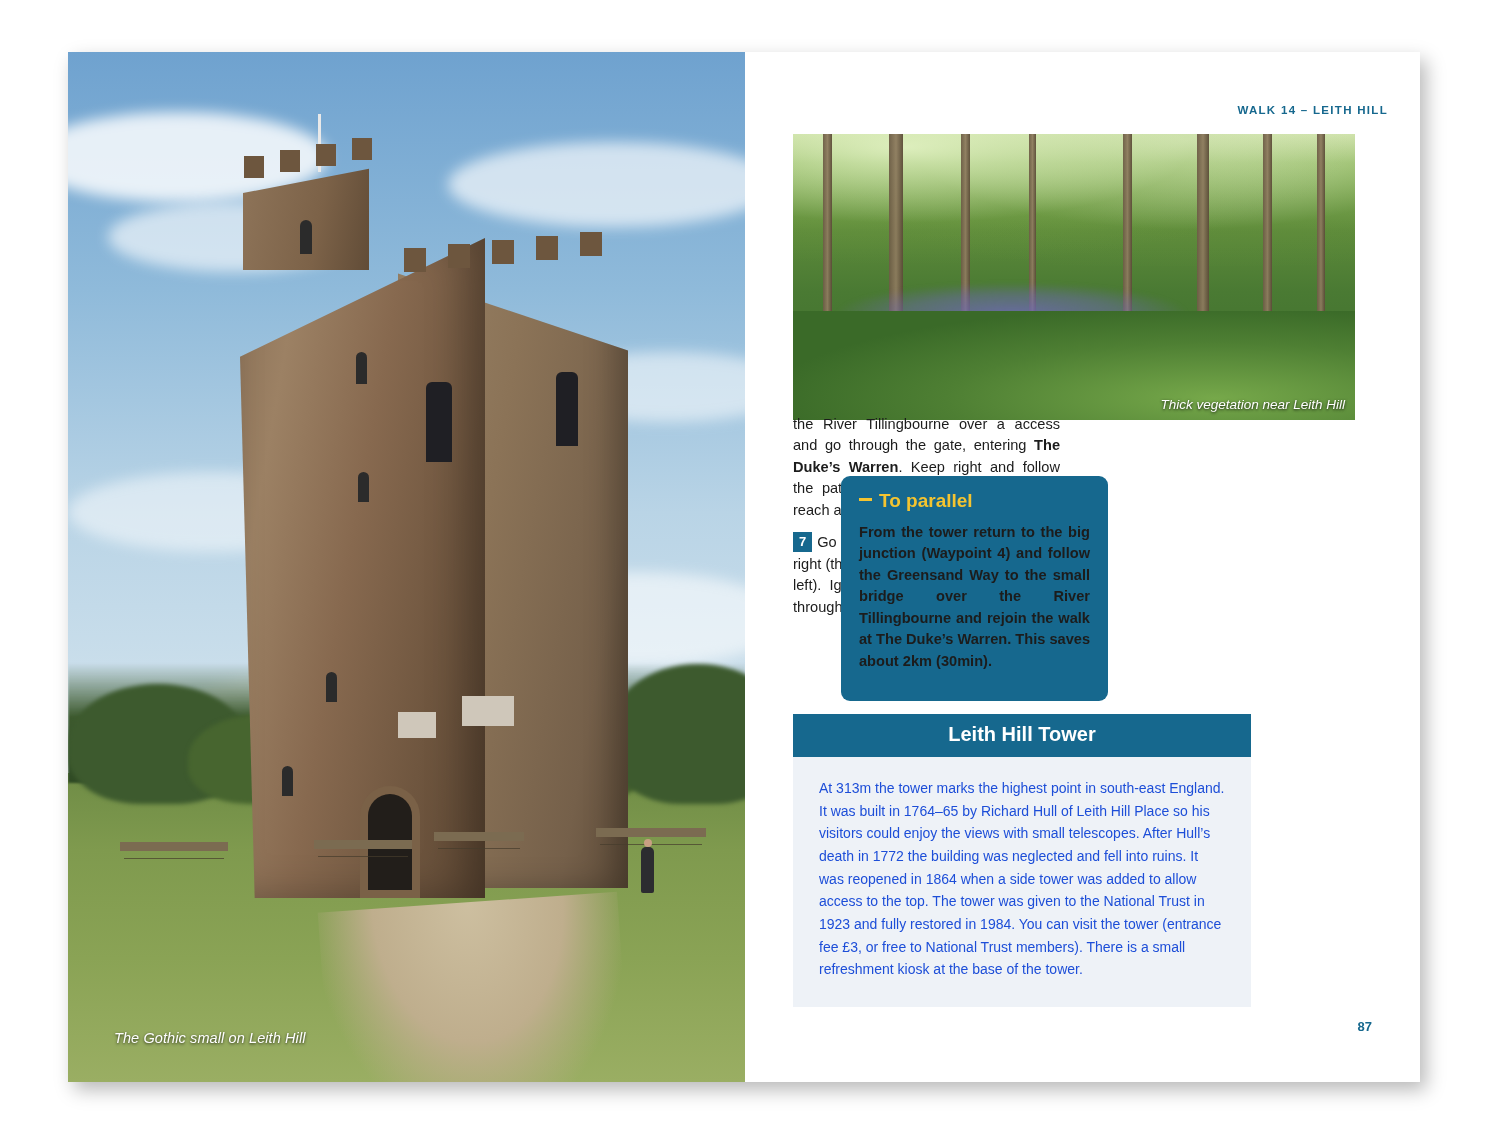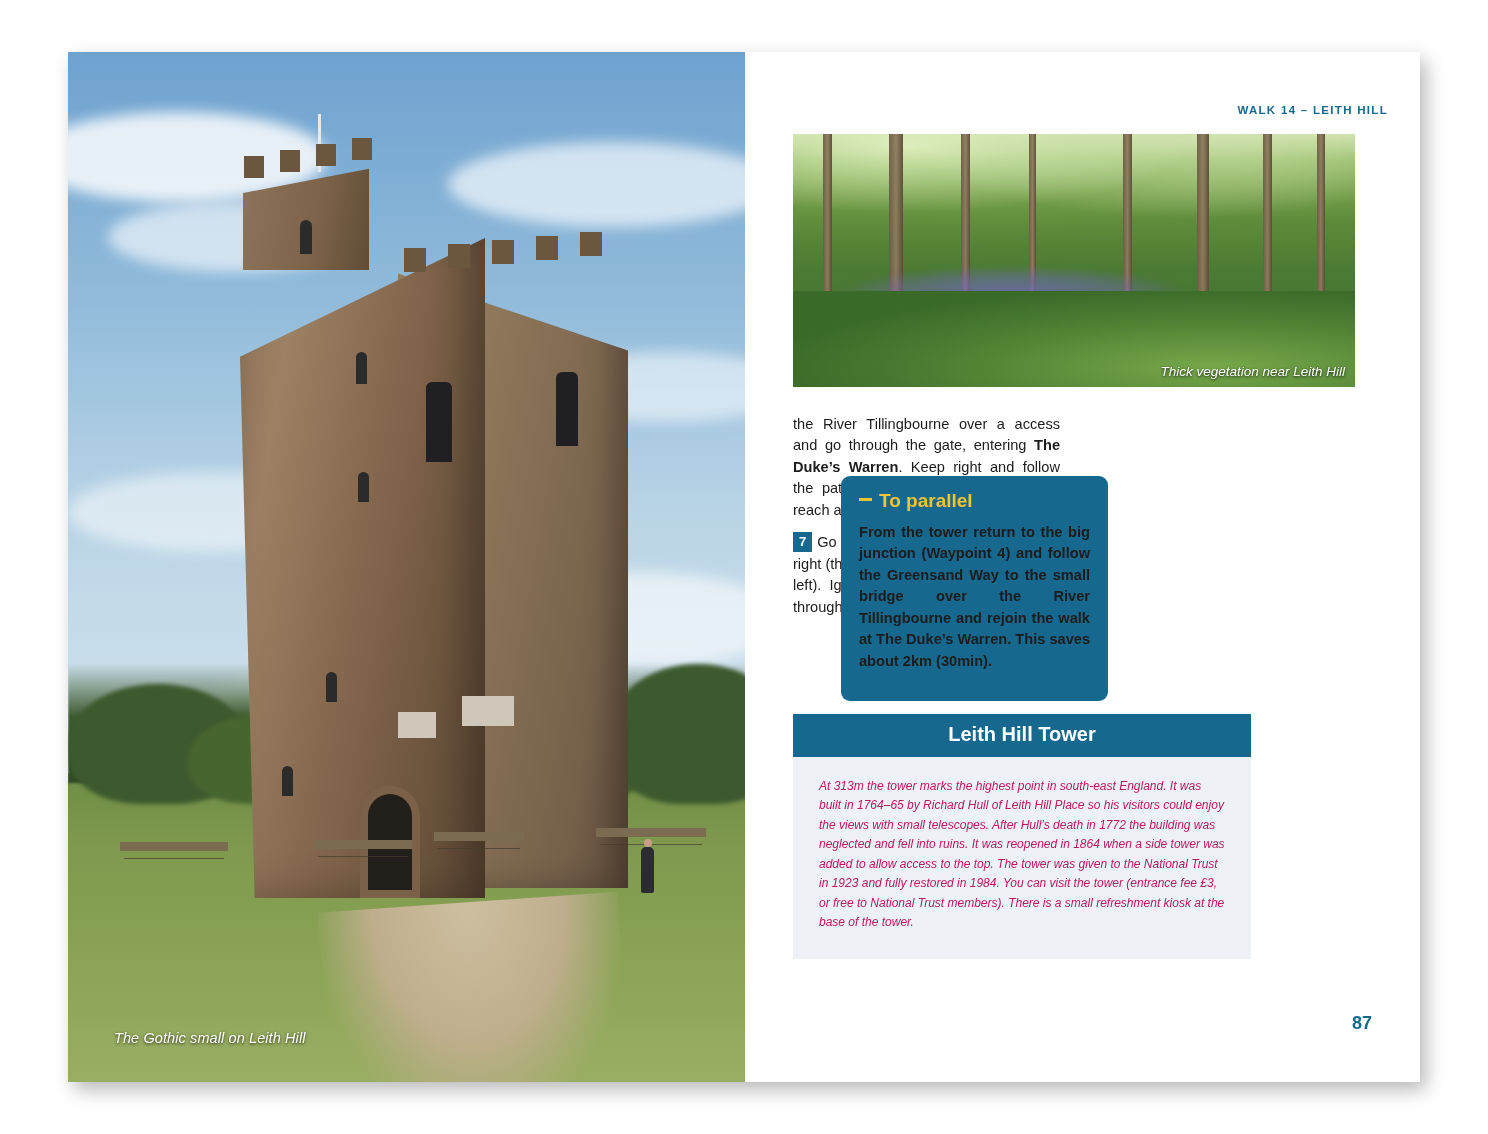--- a/index.html
+++ b/index.html
@@ -184,21 +184,21 @@
     font-size: 11.5px;
     font-weight: bold;
     color: #16688e;
     letter-spacing: 1.3px;
   }
   .photo-box {
     position: absolute;
     left: 48px;
     top: 82px;
     width: 562px;
-    height: 253px;
+    height: 286px;
     overflow: hidden;
     background: #3e6b2c;
   }
   .forest {
     position: absolute; inset: 0;
     background:
       linear-gradient(180deg, #cfe2a8 0%, #8fb85f 10%, #5d8a3a 34%, #4a7a33 55%, #3c6b2c 100%);
   }
   .trunk {
     position: absolute;
@@ -313,31 +313,30 @@
     background: #16688e;
     color: #ffffff;
     font-size: 20px;
     font-weight: bold;
     text-align: center;
     padding: 9px 0 11px 0;
   }
   .info-body {
     background: #eef2f7;
     padding: 20px 26px 26px 26px;
-    font-size: 12px;
+    font-size: 14px;
     line-height: 1.62;
-    color: #be185d;
-    font-style: italic;
+    color: #1d4ed8;
   }
   .info-body p { margin: 0; }
   .folio {
     position: absolute;
     right: 48px;
     bottom: 48px;
-    font-size: 18px;
+    font-size: 13px;
     font-weight: bold;
     color: #16688e;
   }
 </style>
 </head>
 <body>
 
 <div class="spread">
 
   <div class="page-left">

